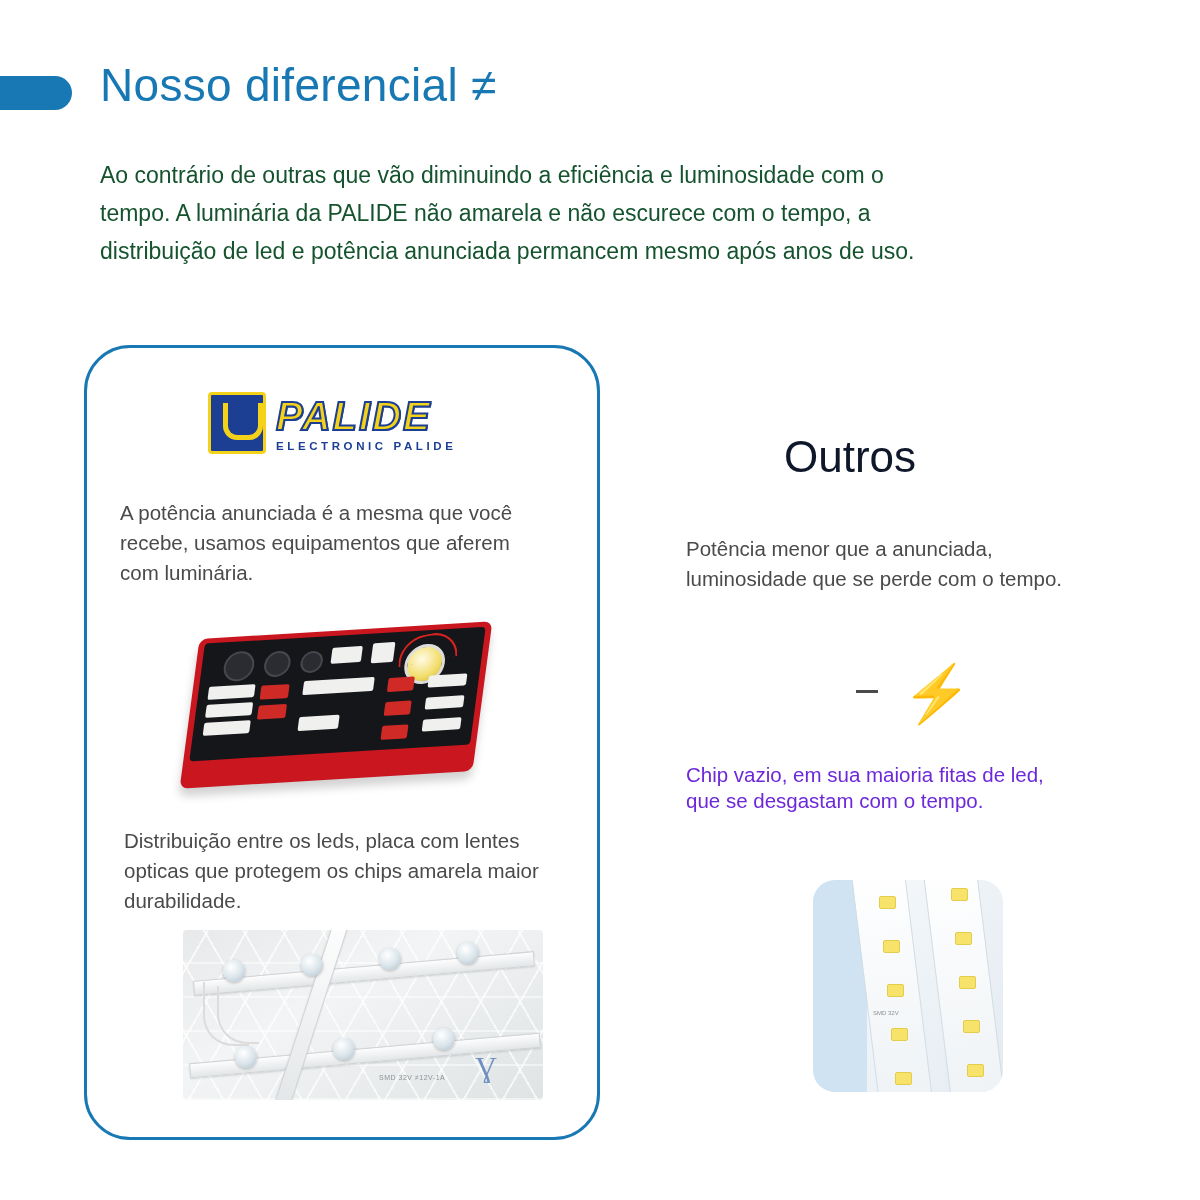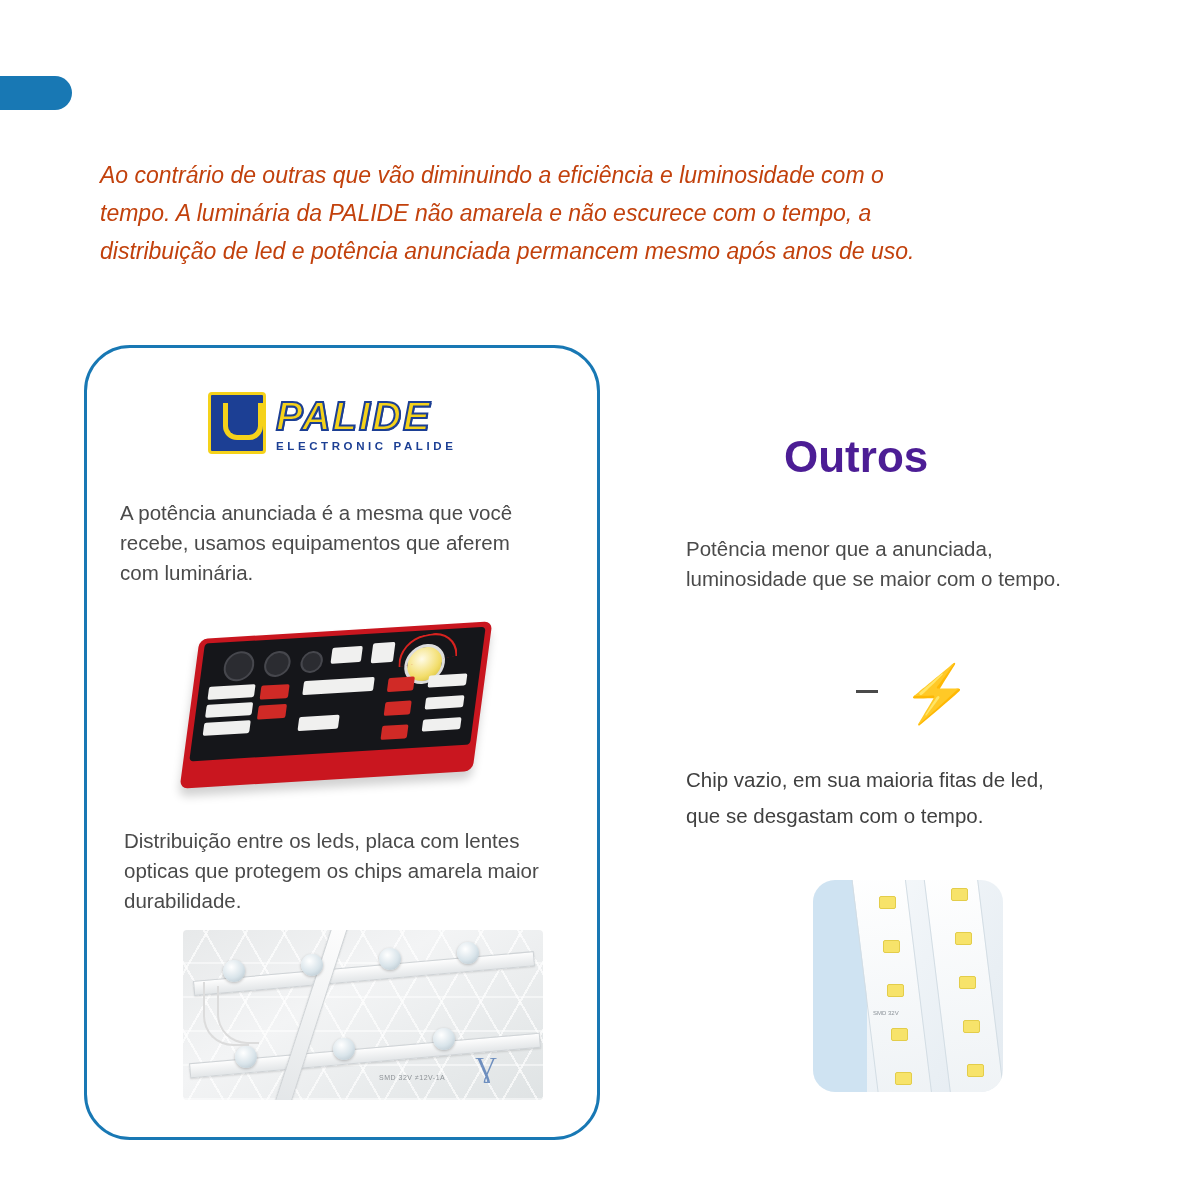--- a/index.html
+++ b/index.html
@@ -46,22 +46,21 @@
   }
 
   
   .intro {
     position: absolute;
     left: 100px;
     top: 156px;
     width: 830px;
     font-size: 23px;
     line-height: 38px;
-    color: #c2410c;
-    font-style: italic;
+    color: #14532d;
   }
 
   
   .left-panel {
     position: absolute;
     left: 84px;
     top: 345px;
     width: 516px;
     height: 795px;
     border: 3px solid #1878b4;
@@ -264,40 +263,40 @@
     font-family: "Liberation Serif", serif;
     opacity: .65;
   }
 
   
   .outros-title {
     position: absolute;
     left: 784px;
     top: 432px;
     font-size: 44px;
-    color: #4c1d95;
-    font-weight: 700;
+    color: #0f172a;
+    font-weight: 400;
   }
   .right-text-1 {
     position: absolute;
     left: 686px;
     top: 534px;
     width: 380px;
     font-size: 20.5px;
     line-height: 30px;
     color: #4a4a4a;
   }
   .right-text-2 {
     position: absolute;
     left: 686px;
     top: 762px;
     width: 380px;
     font-size: 20.5px;
-    line-height: 36px;
-    color: #404040;
+    line-height: 26px;
+    color: #6d28d9;
   }
 
   
   .icon-row {
     position: absolute;
     left: 856px;
     top: 668px;
     width: 140px;
     height: 60px;
   }
@@ -351,20 +350,21 @@
     position: absolute;
     font-size: 6px;
     color: #8b9298;
   }
 </style>
 </head>
 <body>
 
 <div class="header-row">
   <div class="blue-tab"></div>
+  <div class="page-title">Nosso diferencial ≠</div>
 </div>
 
 <div class="intro">Ao contrário de outras que vão diminuindo a eficiência e luminosidade com o tempo. A luminária da PALIDE não amarela e não escurece com o tempo, a distribuição de led e potência anunciada permancem mesmo após anos de uso.</div>
 
 <div class="left-panel"></div>
 
 <div class="logo-wrap">
   <div class="logo-badge"></div>
   <div class="logo-word">PALIDE</div>
   <div class="logo-sub">ELECTRONIC PALIDE</div>
@@ -418,21 +418,21 @@
   <div class="led-dot" style="left:250px; top:98px;"></div>
 
   <div class="led-wire" style="left:20px; top:52px; width:44px; height:62px;"></div>
   <div class="led-wire" style="left:34px; top:56px; width:40px; height:56px;"></div>
 
   <div class="board-mark" style="left:196px; top:144px;">SMD 32V ≠12V-1A</div>
   <div class="board-logo">Ɣ</div>
 </div>
 
 <div class="outros-title">Outros</div>
-<div class="right-text-1">Potência menor que a anunciada, luminosidade que se maior com o tempo.</div>
+<div class="right-text-1">Potência menor que a anunciada, luminosidade que se perde com o tempo.</div>
 
 <div class="icon-row">
   <div class="minus-sign"></div>
   <div class="bolt">⚡</div>
 </div>
 
 <div class="right-text-2">Chip vazio, em sua maioria fitas de led, que se desgastam com o tempo.</div>
 
 <div class="right-photo">
   <div class="rs-blue" style="left:-20px; top:-10px; width:74px; height:240px;"></div>

